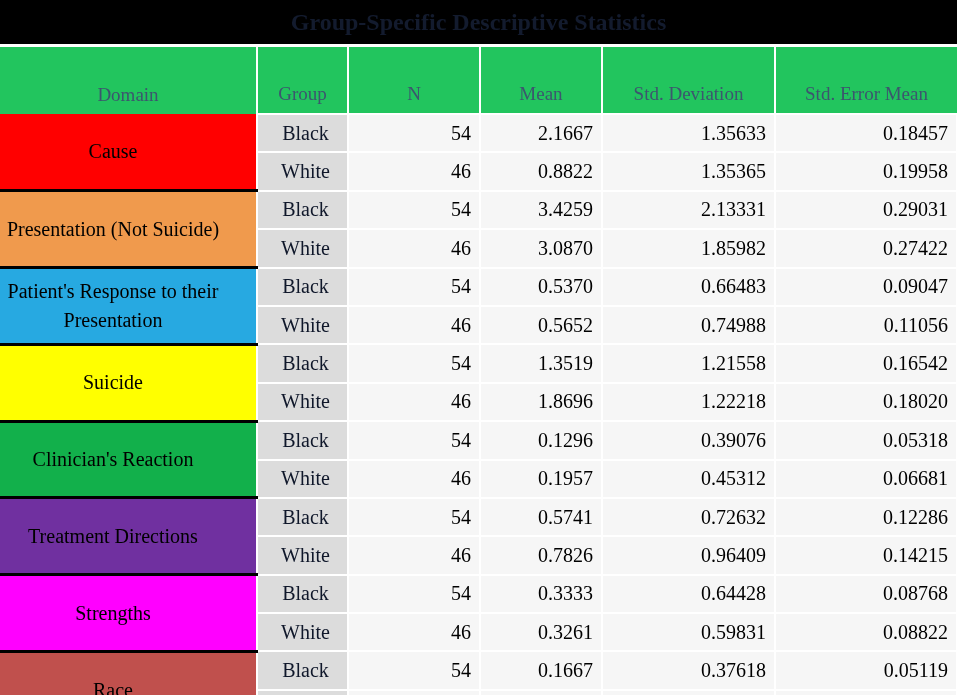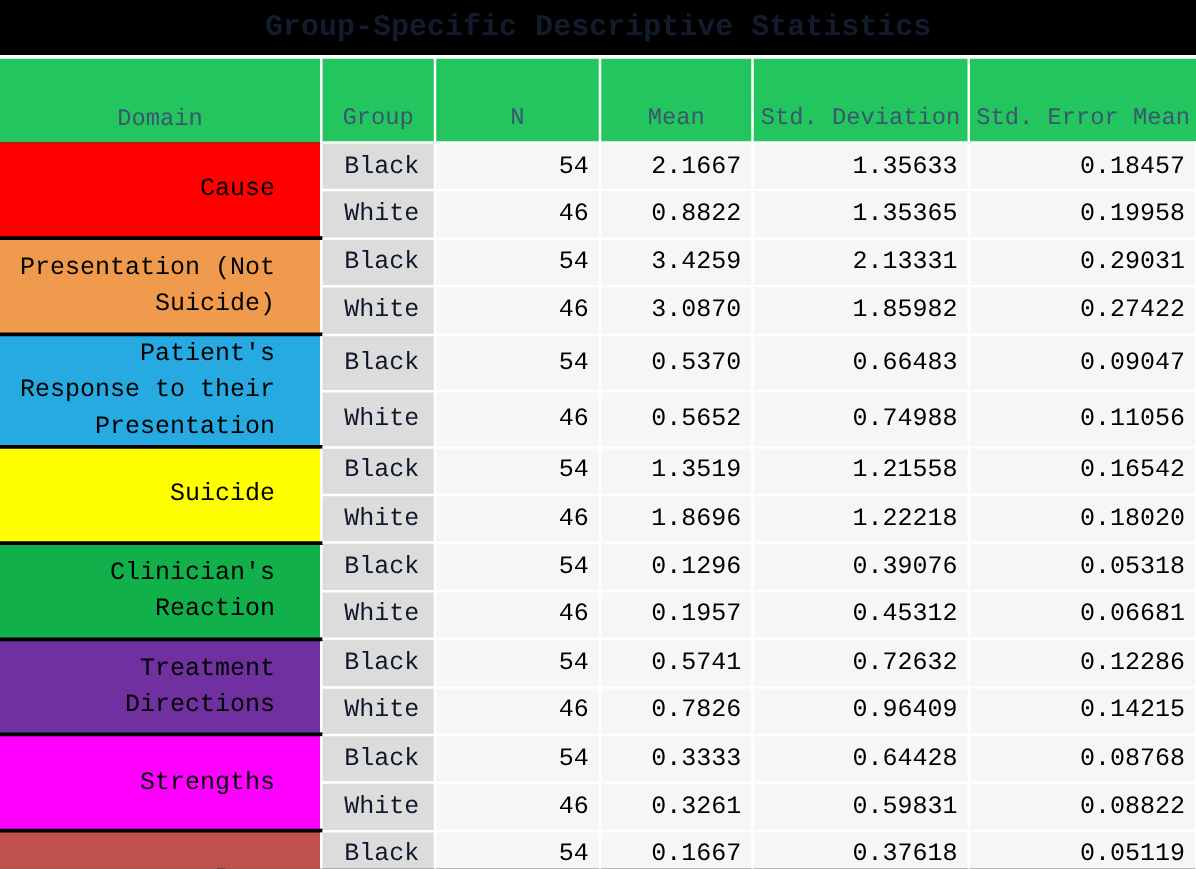--- a/index.html
+++ b/index.html
@@ -1,36 +1,36 @@
 <!DOCTYPE html>
 <html><head>
 <meta charset="utf-8">
 <style>
   html,body{margin:0;padding:0;background:#ffffff;}
   .frame{
     width:957px;height:695px;background:#000000;overflow:hidden;
-    font-family:Liberation Mono, monospace;
+    font-family:Liberation Serif, serif;
   }
   table.stats{
     border-collapse:collapse;table-layout:fixed;width:957px;
   }
   th,td{padding:0;margin:0;}
   th.title{
     height:44px;background:#000000;color:#131b2e;
     font-size:24px;font-weight:bold;text-align:center;vertical-align:middle;
     border-bottom:3px solid #ffffff;
   }
   tr.head th{
     height:58px;background:#22c55e;color:#3c566e;
     font-size:19px;font-weight:normal;text-align:center;
     vertical-align:bottom;padding-bottom:8px;
   }
   tr.head th + th{border-left:2px solid #ffffff;}
   td.domain{
-    color:#000000;font-size:20px;text-align:right;vertical-align:middle;
+    color:#000000;font-size:20px;text-align:center;vertical-align:middle;
     padding-left:6px;padding-right:36px;line-height:1.45;
     border-right:2px solid #ffffff;
   }
   td.domain.block-start{border-top:3px solid #000000;}
   td.group{
     background:#dcdcdc;color:#0f172a;font-size:20px;text-align:center;
     padding-left:6px;border:2px solid #ffffff;height:36.4px;
     vertical-align:middle;
     margin-top:16px;
   }

